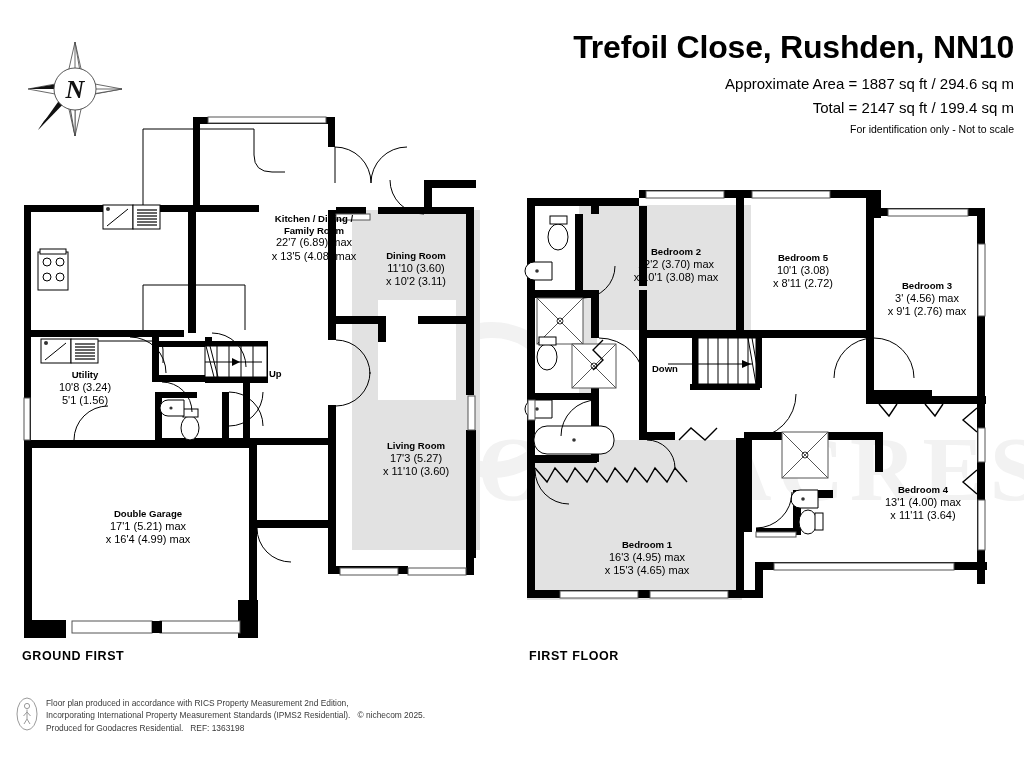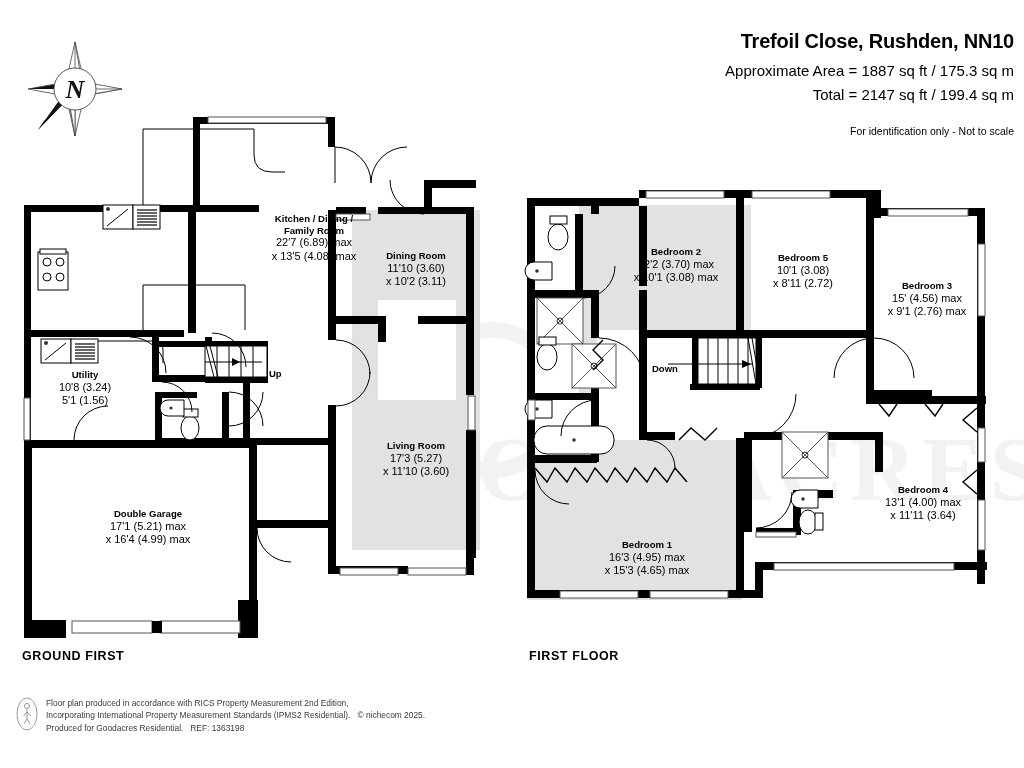--- a/index.html
+++ b/index.html
@@ -7,24 +7,24 @@
   body{
     width:1024px;height:768px;overflow:hidden;
     font-family:"Liberation Sans", sans-serif;
     color:#000;
     position:relative;
   }
   #plan-root{position:relative;width:1024px;height:768px;}
 
   
   .header{position:absolute;right:10px;top:30px;text-align:right;}
-  .title{font-size:20px;font-weight:bold;letter-spacing:-0.2px;line-height:1.1;}
+  .title{font-size:32px;font-weight:bold;letter-spacing:-0.2px;line-height:1.1;}
   .area-line{font-size:15px;line-height:1.32;margin-top:4px;}
   .area-line.first{margin-top:9px;}
-  .disclaimer{font-size:10.5px;margin-top:20px;}
+  .disclaimer{font-size:10.5px;margin-top:5px;}
 
   
   .compass{position:absolute;left:24px;top:38px;width:102px;height:102px;}
 
   
   .floor-caption{position:absolute;font-size:12.5px;font-weight:bold;letter-spacing:0.6px;}
   #caption-ground{left:22px;top:649px;}
   #caption-first{left:521px;top:649px;padding-left:8px;}
 
   
@@ -55,21 +55,21 @@
   .win{fill:#fff;stroke:#555;stroke-width:1;}
   .watermark{font-family:"Liberation Serif",serif;fill:#f2f2f2;font-size:92px;font-weight:bold;letter-spacing:6px;}
 </style>
 </head>
 <body>
 
 <div id="plan-root">
 
   <div class="header">
     <div class="title">Trefoil Close, Rushden, NN10</div>
-    <div class="area-line first">Approximate Area = 1887 sq ft / 175.3 sq m</div>
+    <div class="area-line first">Approximate Area = 1887 sq ft / 294.6 sq m</div>
     <div class="area-line">Total = 2147 sq ft / 199.4 sq m</div>
     <div class="disclaimer">For identification only - Not to scale</div>
   </div>
 
   <div class="compass">
     <svg width="102" height="102" viewBox="0 0 102 102">
 
       <polygon points="51,4 60,44 98,51 60,58 51,98 42,58 4,51 42,44" fill="#ffffff" stroke="#444" stroke-width="0.8"></polygon>
       <polygon points="51,4 58,45 51,51" fill="#ffffff" stroke="#444" stroke-width="0.8"></polygon>
       <polygon points="98,51 57,58 51,51" fill="#ffffff" stroke="#444" stroke-width="0.8"></polygon>
@@ -460,21 +460,21 @@
   </div>
 
   <div class="room-label" id="fl-1" style="left:742px;top:252px;width:122px;">
     <div class="rl-name">Bedroom 5</div>
     <div class="rl-dim">10'1 (3.08)</div>
     <div class="rl-dim">x 8'11 (2.72)</div>
   </div>
 
   <div class="room-label" id="fl-2" style="left:862px;top:280px;width:130px;">
     <div class="rl-name">Bedroom 3</div>
-    <div class="rl-dim">15' (4.56) max</div>
+    <div class="rl-dim">3' (4.56) max</div>
     <div class="rl-dim">x 9'1 (2.76) max</div>
   </div>
 
   <div class="room-label" id="fl-3" style="left:858px;top:484px;width:130px;">
     <div class="rl-name">Bedroom 4</div>
     <div class="rl-dim">13'1 (4.00) max</div>
     <div class="rl-dim">x 11'11 (3.64)</div>
   </div>
 
   <div class="room-label" id="fl-4" style="left:572px;top:539px;width:150px;">

